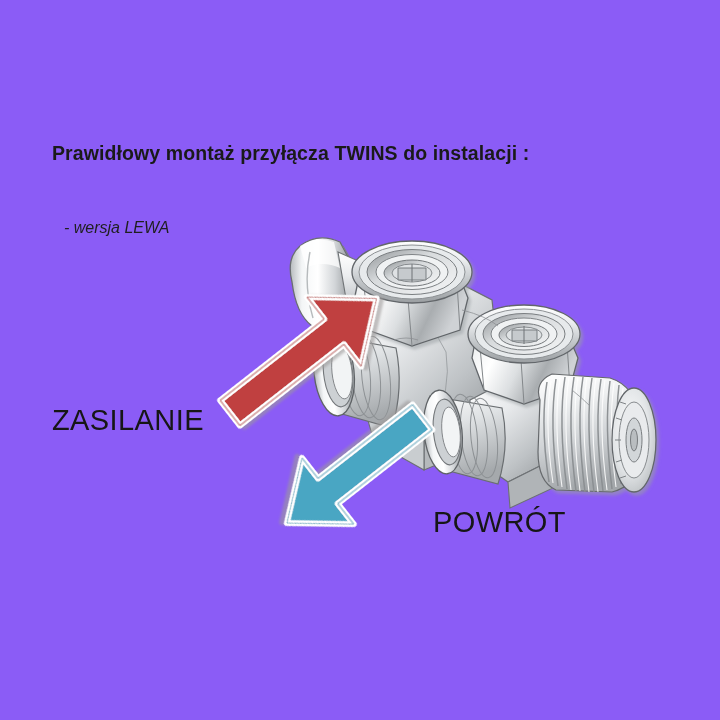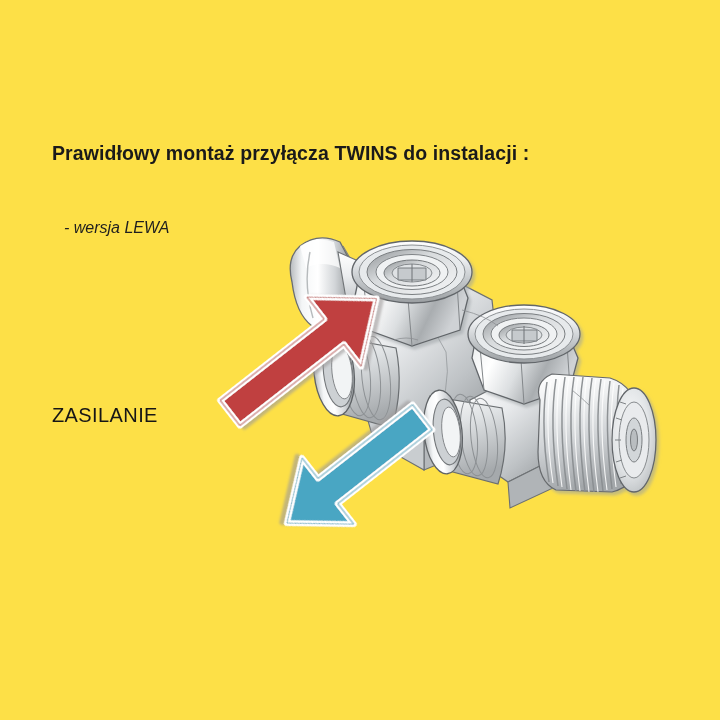--- a/index.html
+++ b/index.html
@@ -13,21 +13,21 @@
     height: 720px;
     position: relative;
     overflow: hidden;
     font-family: "Liberation Sans", sans-serif;
     -webkit-font-smoothing: antialiased;
   }
 
   #page {
     position: absolute;
     inset: 0;
-    background: #fde047;
+    background: #8b5cf6;
   }
 
   
   .title {
     position: absolute;
     left: 52px;
     top: 142px;
     font-size: 19.5px;
     font-weight: bold;
     color: #1a1a1a;
@@ -43,21 +43,21 @@
     font-style: italic;
     font-weight: normal;
     color: #1f1f1f;
     white-space: nowrap;
   }
 
   .label-supply {
     position: absolute;
     left: 52px;
     top: 404px;
-    font-size: 20px;
+    font-size: 29px;
     color: #161616;
     letter-spacing: 0.4px;
     white-space: nowrap;
   }
 
   .label-return {
     position: absolute;
     left: 433px;
     top: 506px;
     font-size: 29px;
@@ -289,14 +289,15 @@
       <path d="M0 32 L120 32 L120 6 L172 48 L120 90 L120 64 L0 64 Z" fill="none" stroke="#3d91ac" stroke-width="0.8" stroke-linejoin="round"></path>
     </g>
   </svg>
 
   <div class="title">Prawidłowy montaż przyłącza TWINS do instalacji :</div>
 
   <div class="subtitle">- wersja LEWA</div>
 
   <div class="label-supply">ZASILANIE</div>
 
+  <div class="label-return">POWRÓT</div>
 
 </div>
 
 </body></html>

